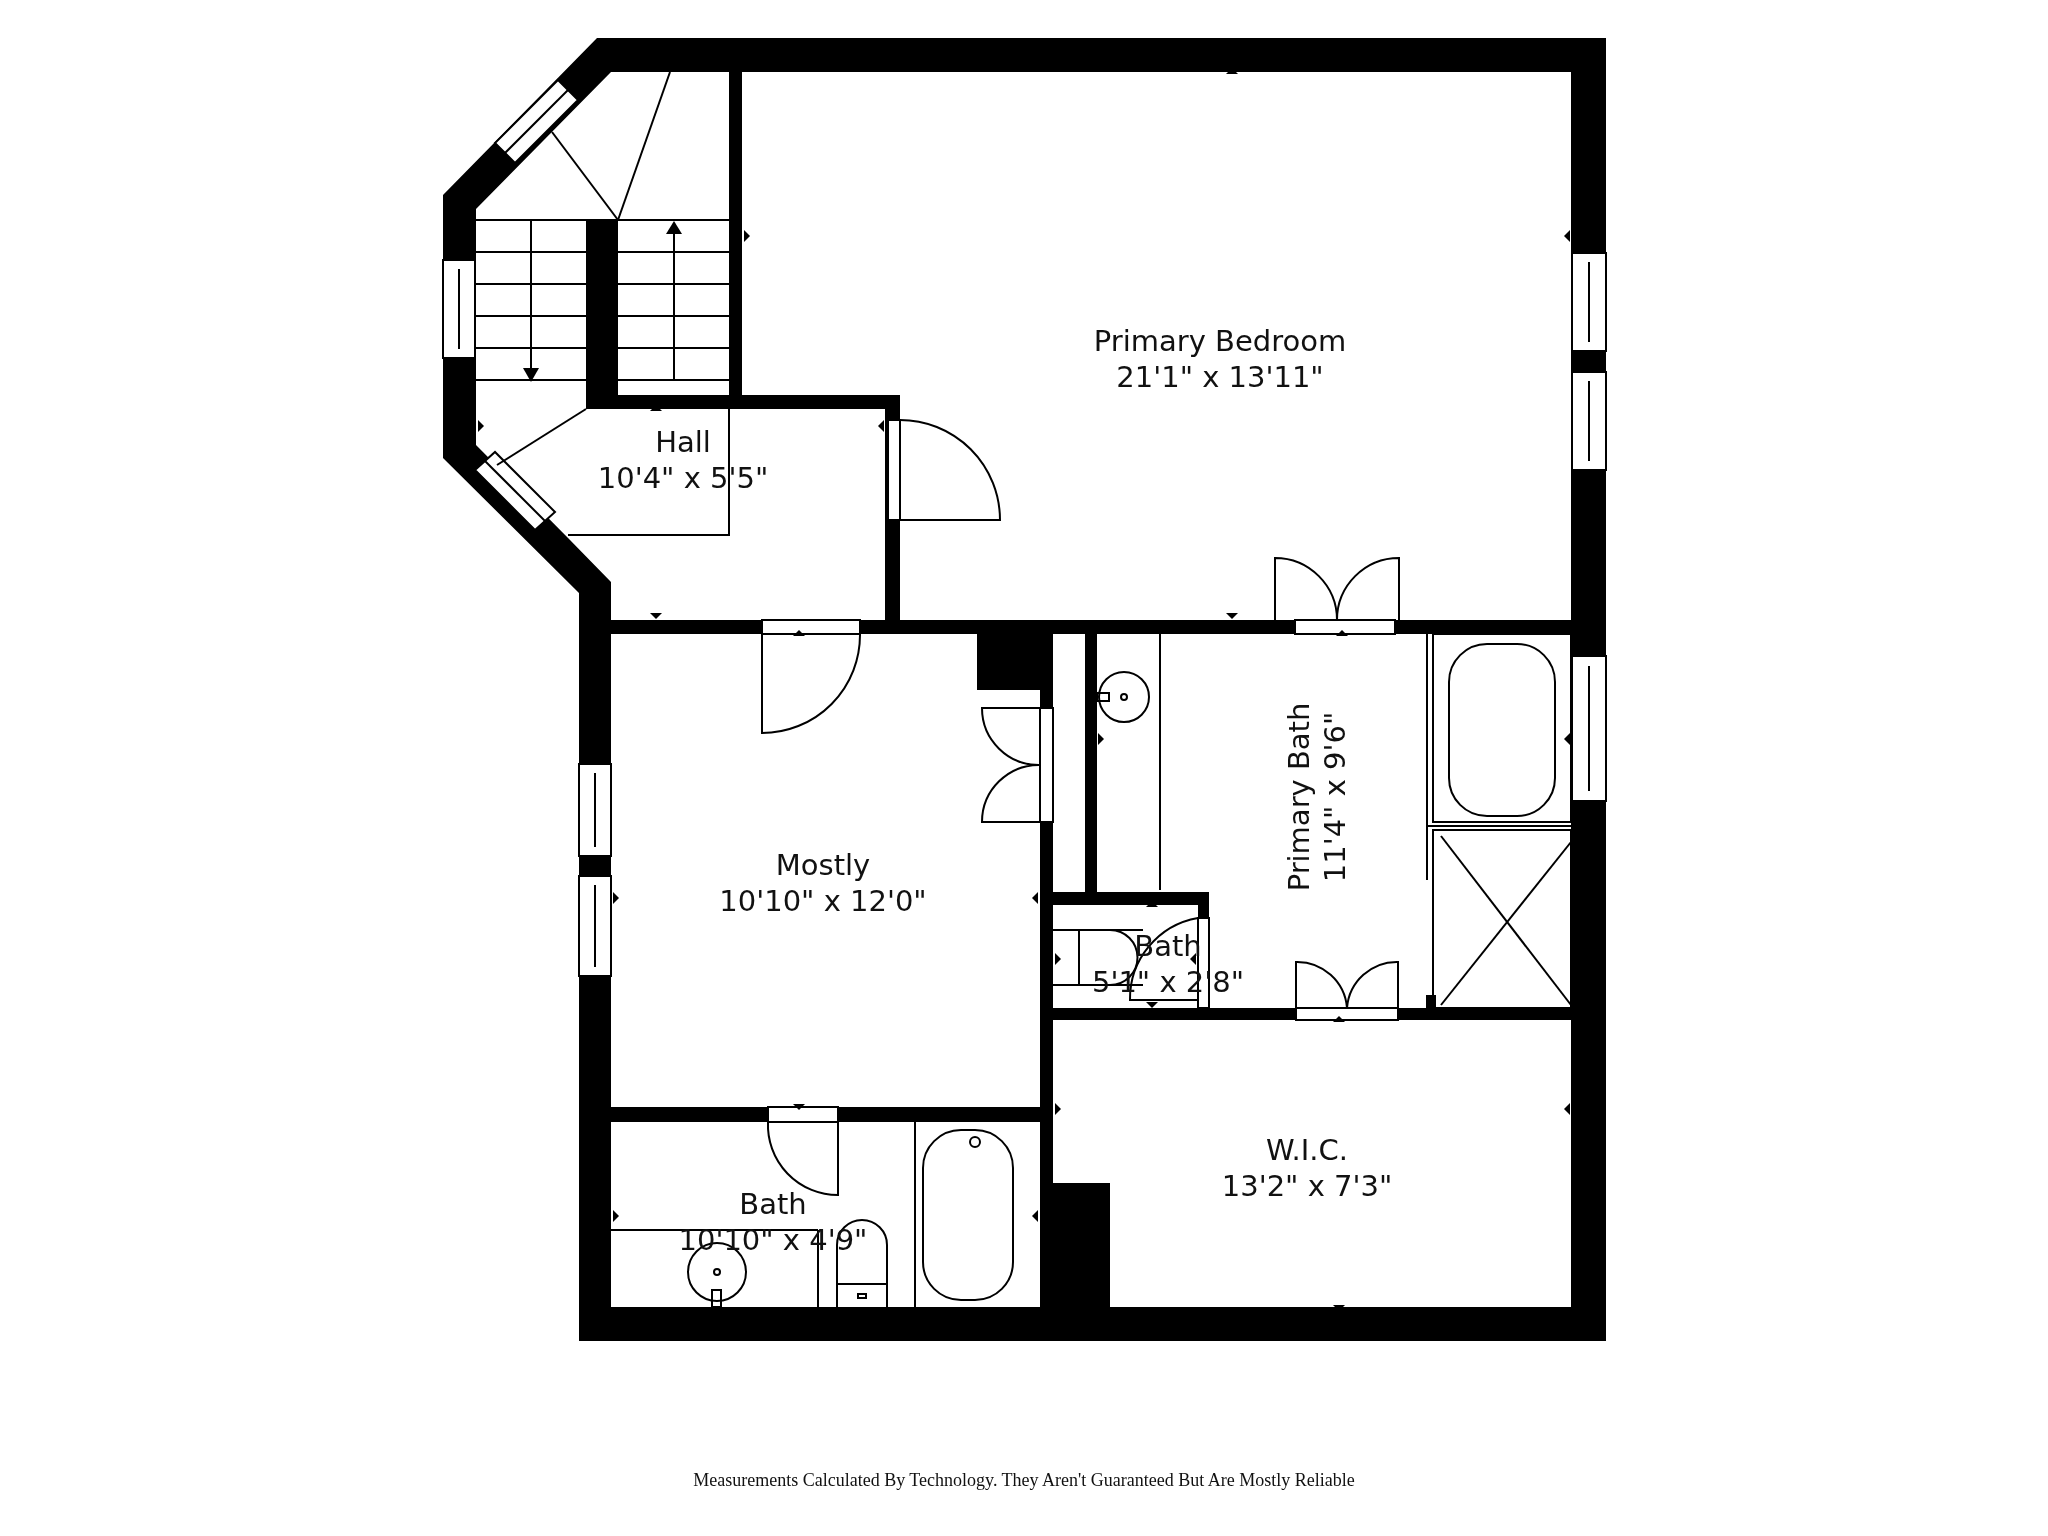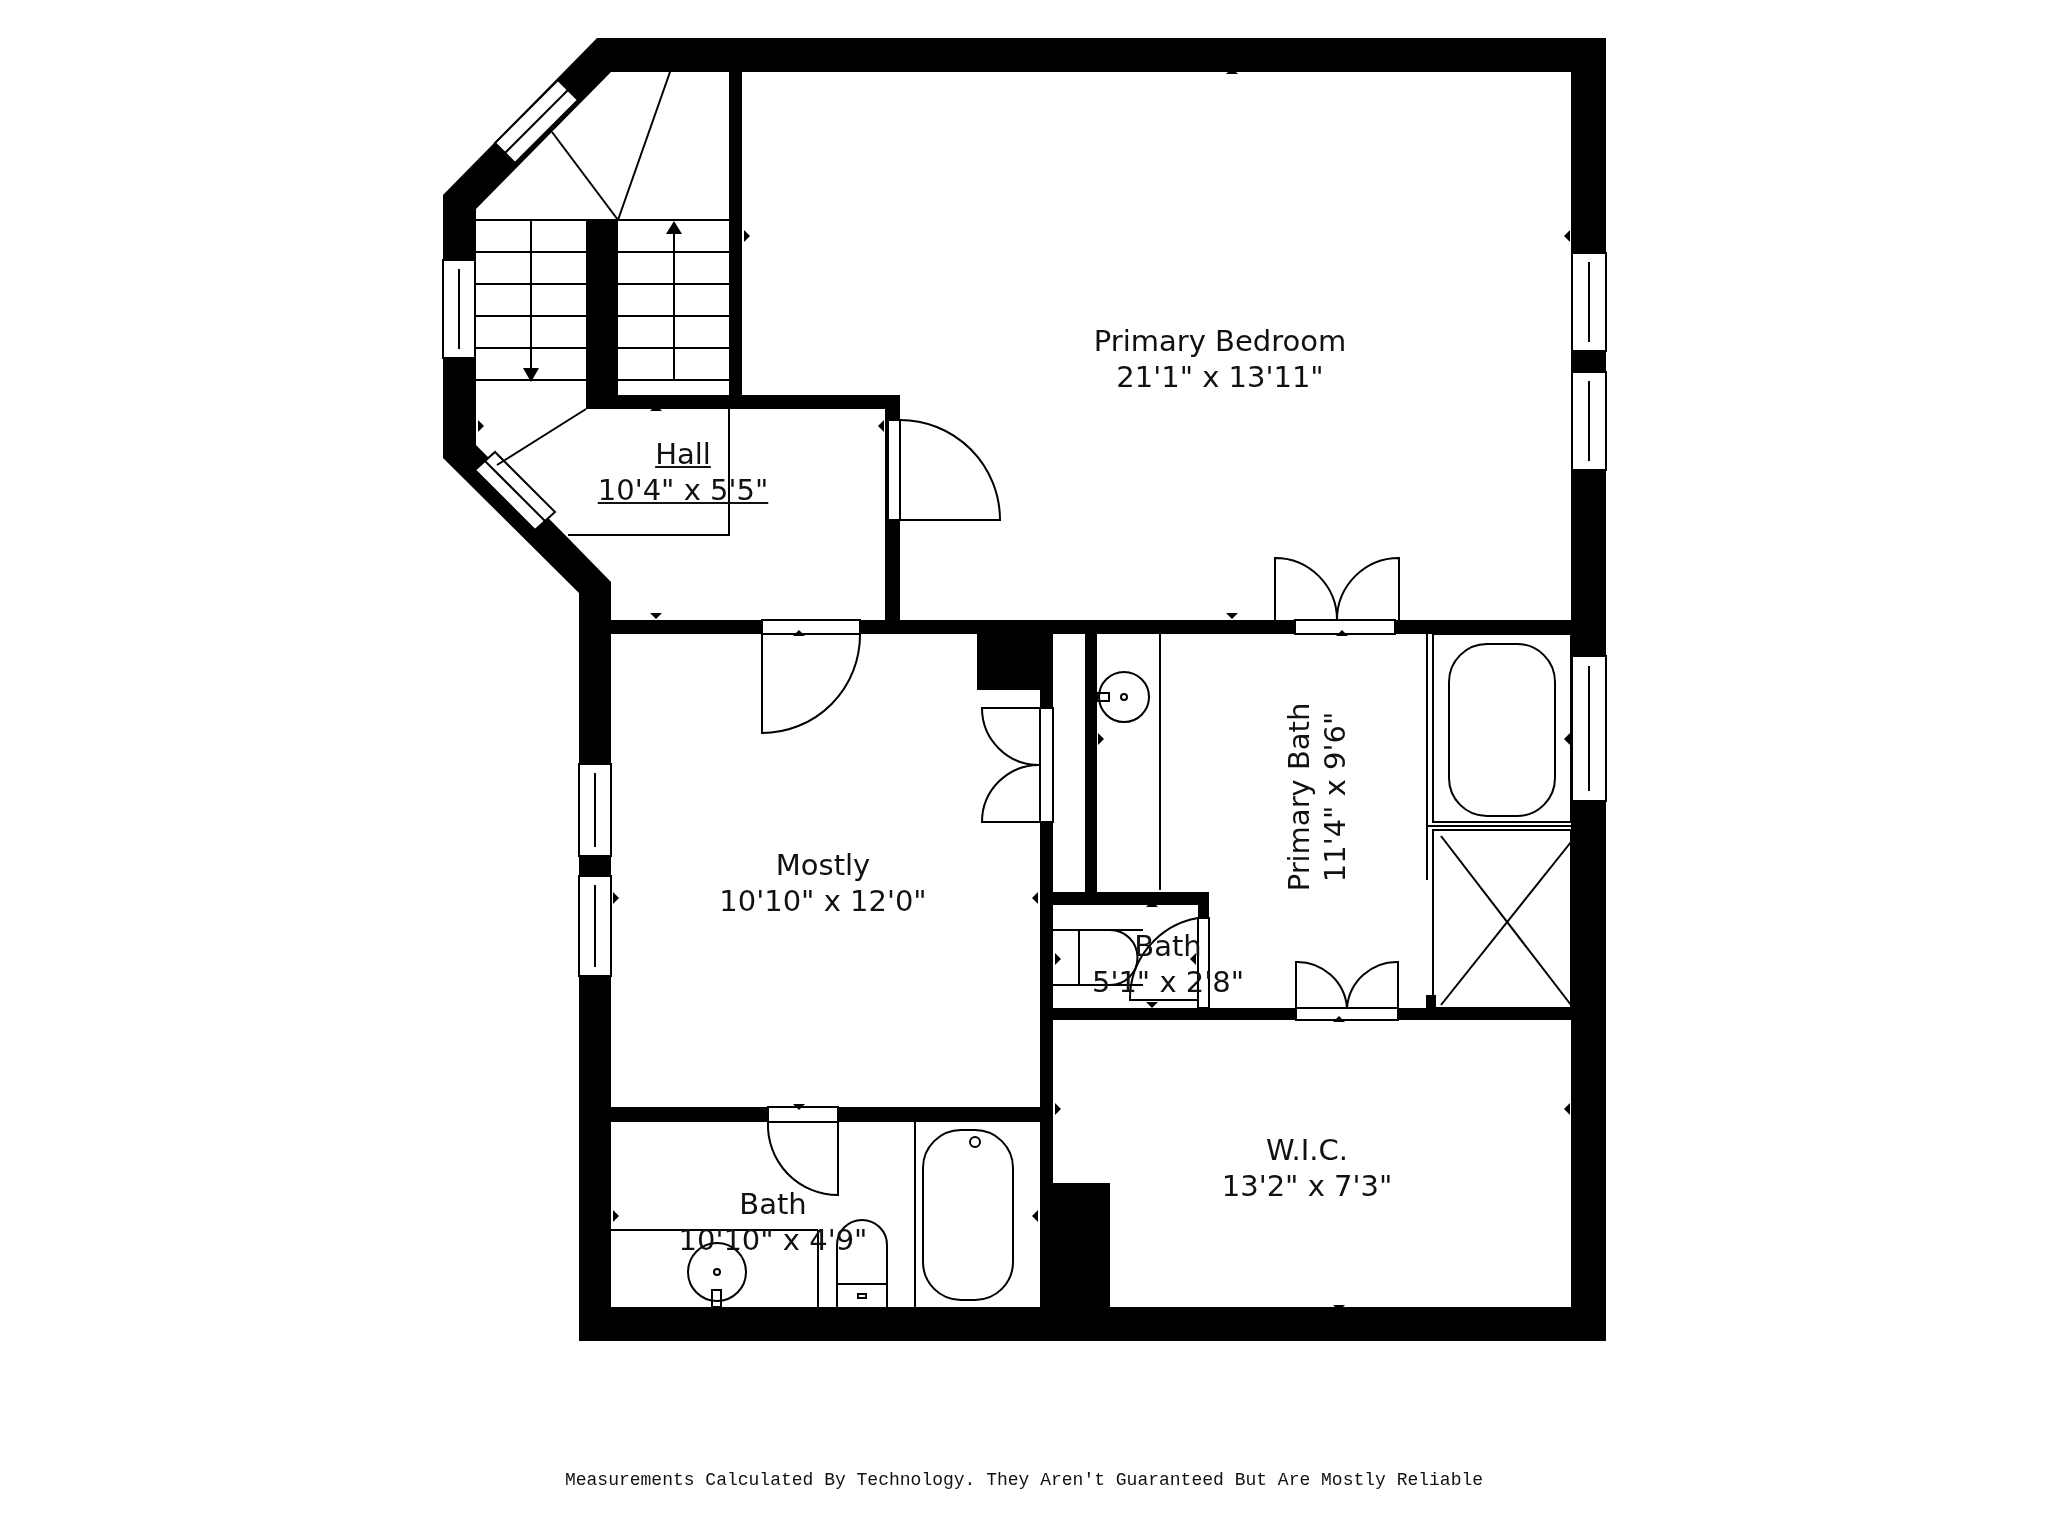--- a/index.html
+++ b/index.html
@@ -1,21 +1,21 @@
 <!DOCTYPE html>
 <html><head>
 <meta charset="utf-8">
 <style>
   html, body { margin: 0; padding: 0; background: #ffffff; }
   body { width: 2048px; height: 1536px; position: relative; overflow: hidden; font-family: "DejaVu Sans", sans-serif; }
   #plan { position: absolute; left: 0; top: 0; width: 2048px; height: 1536px; }
   .room-label { position: absolute; text-align: center; color: #111; font-size: 29px; line-height: 36px; white-space: nowrap; transform: translate(-50%, -50%); }
   .room-label span { display: block; }
   .rotated { transform: translate(-50%, -50%) rotate(-90deg); }
-  .footer { position: absolute; left: 0; width: 2048px; top: 1470px; text-align: center; font-size: 18px; color: #111; font-family: Liberation Mono, monospace; }
+  .footer { position: absolute; left: 0; width: 2048px; top: 1470px; text-align: center; font-size: 18px; color: #111; font-family: Liberation Serif, serif; }
   .wall { fill: #000; }
   .ln { stroke: #000; stroke-width: 2; fill: none; }
   .win { fill: #fff; stroke: #000; stroke-width: 2; }
   .mk { fill: #000; }
 </style>
 </head>
 <body>
 
 <svg id="plan" viewBox="0 0 2048 1536" xmlns="http://www.w3.org/2000/svg">
 
@@ -156,21 +156,21 @@
     <polygon class="mk" points="1570,1103 1570,1115 1564,1109"></polygon>
     <polygon class="mk" points="613,1210 613,1222 619,1216"></polygon>
     <polygon class="mk" points="1038,1210 1038,1222 1032,1216"></polygon>
   </g>
 </svg>
 
 <div class="room-label" style="left:1185px; top:359px;margin-left:35px;">
   <span>Primary Bedroom</span>
   <span>21'1" x 13'11"</span>
 </div>
-<div class="room-label" style="left:683px; top:472px;text-decoration:underline;">
+<div class="room-label" style="left:683px; top:460px;">
   <span>Hall</span>
   <span>10'4" x 5'5"</span>
 </div>
 <div class="room-label" style="left:823px; top:883px;">
   <span>Mostly</span>
   <span>10'10" x 12'0"</span>
 </div>
 <div class="room-label rotated" style="left:1317px; top:797px;">
   <span>Primary Bath</span>
   <span>11'4" x 9'6"</span>

